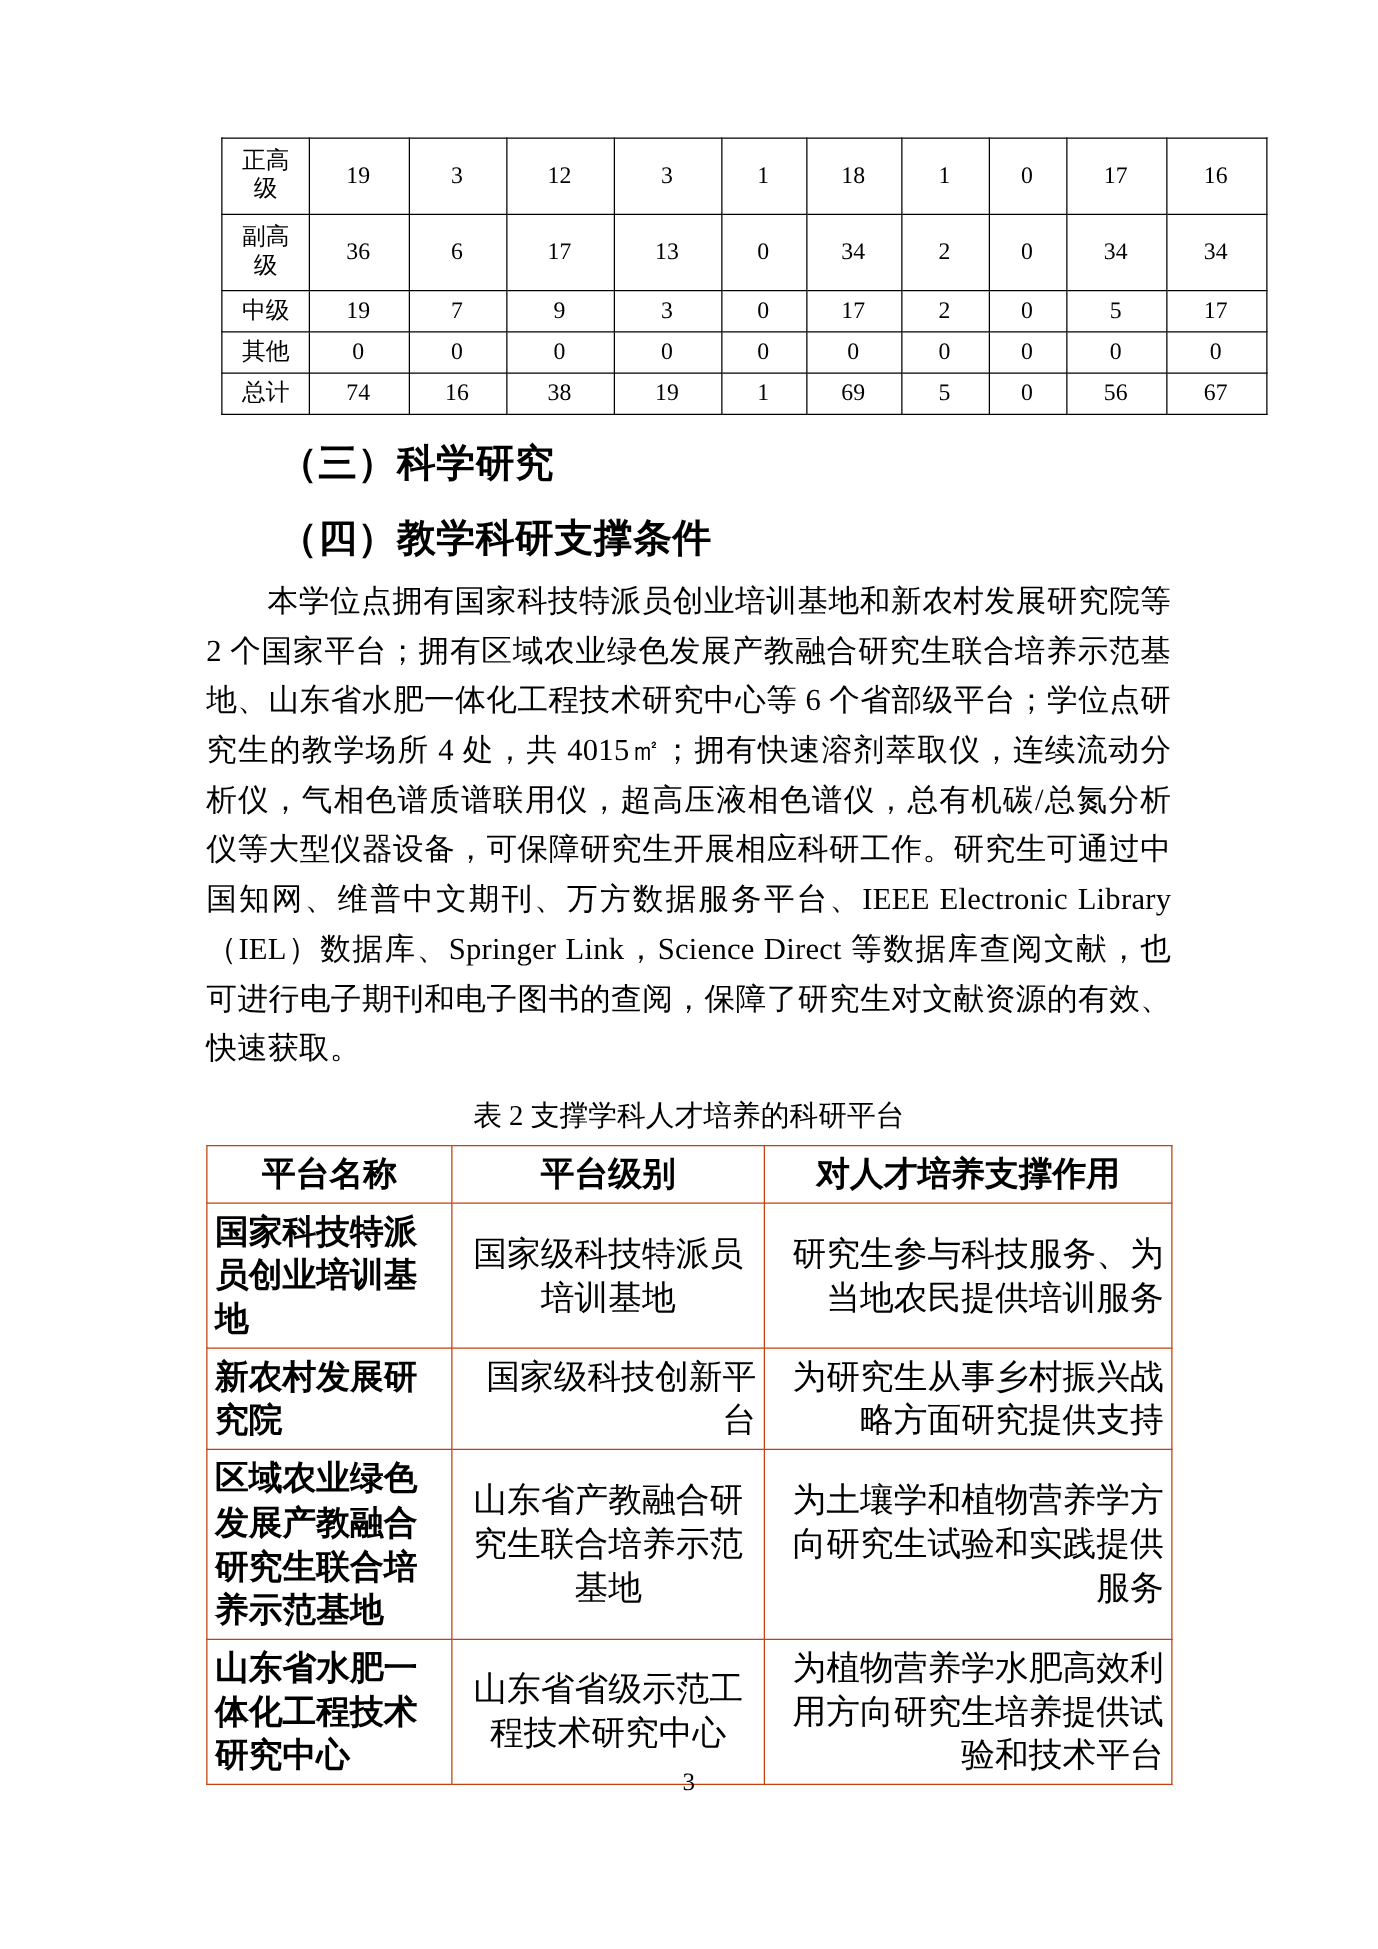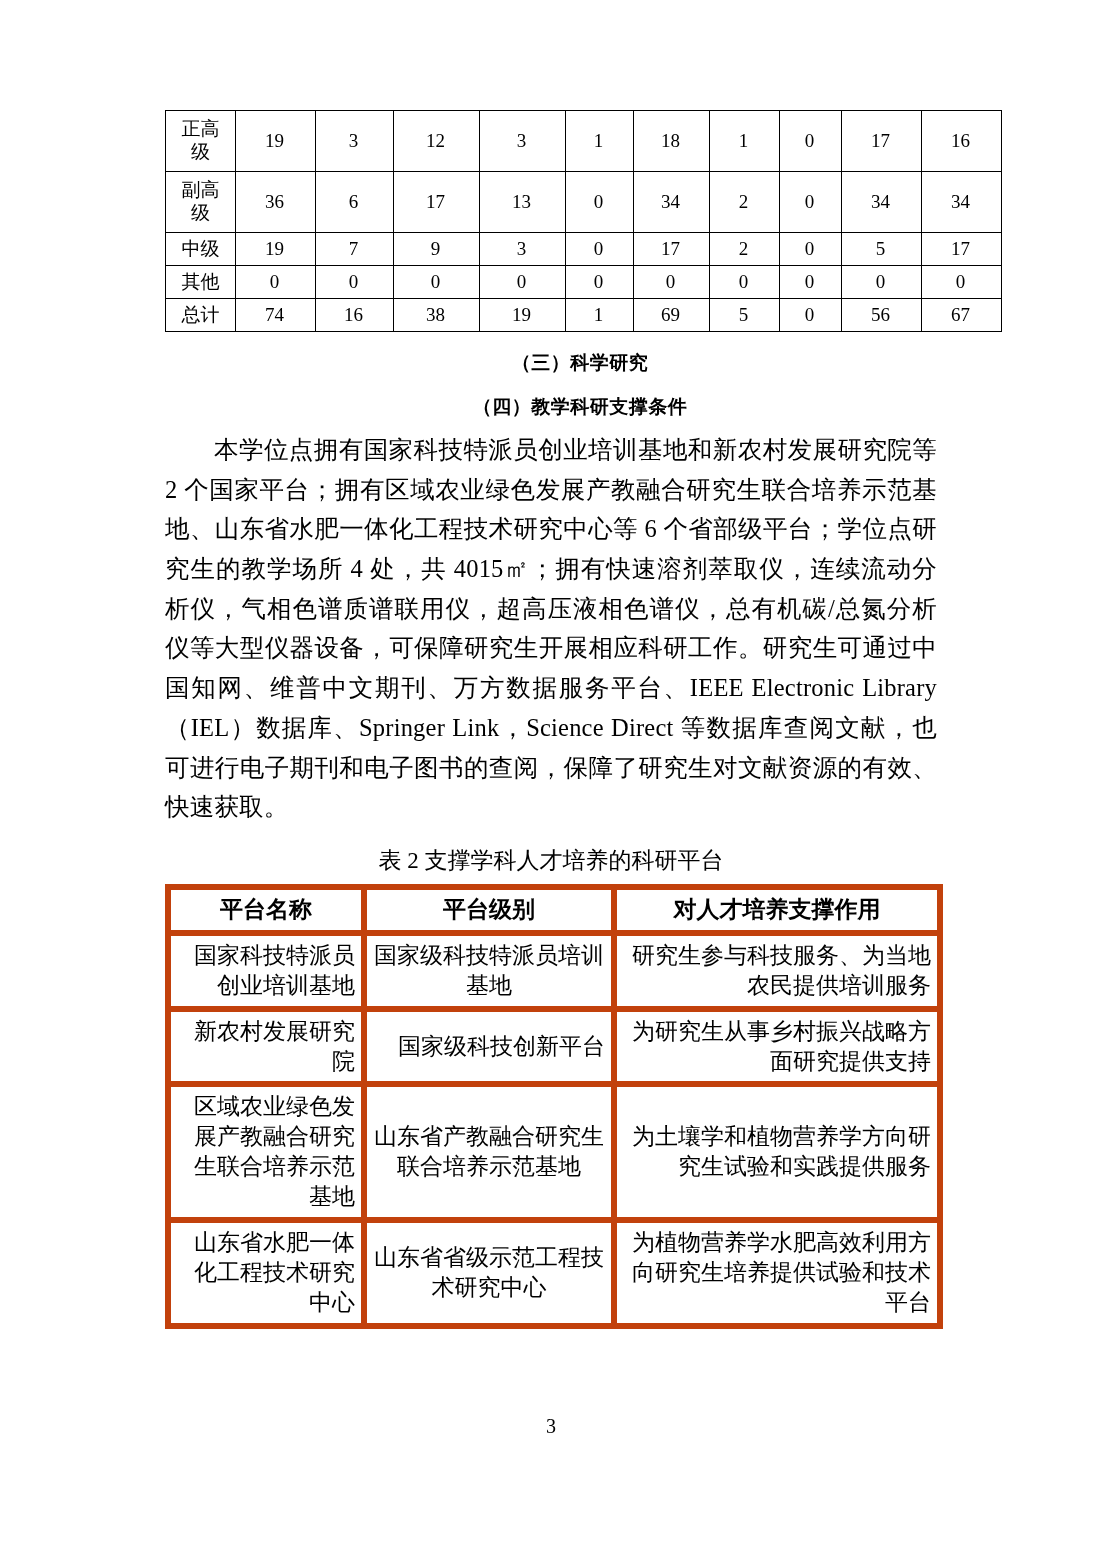--- a/index.html
+++ b/index.html
@@ -21,21 +21,21 @@
     width: 1102px;
     height: 1559px;
     box-sizing: border-box;
     padding: 110px 165px 0 165px;
   }
 
   
   table.stats {
     border-collapse: collapse;
     width: 772px;
-    margin: 0 0 0 0;
+    margin: 0 0 0 12px;
     table-layout: fixed;
   }
   table.stats td {
     border: 1px solid #000;
     font-family: "Liberation Serif", "DejaVu Serif", serif;
     font-size: 19px;
     height: 28px;
     padding: 2px 6px 2px 4px;
     text-align: center;
     vertical-align: middle;
@@ -48,25 +48,24 @@
     line-height: 1.2;
   }
   table.stats tr.tall td {
     height: 56px;
   }
 
   
   h2.sec {
     font-family: Liberation Mono, monospace;
     font-weight: bold;
-    font-size: 19px;
+    font-size: 31px;
     margin: 18px 0 10px 0;
     padding-left: 58px;
     letter-spacing: 0.5px;
-    text-align: center;
   }
 
   
   p.body {
     font-size: 24.5px;
     line-height: 1.62;
     margin: 0 0 0 0;
     text-align: justify;
     text-justify: inter-ideograph;
     text-indent: 2em;
@@ -80,34 +79,35 @@
     margin: 18px 0 8px 0;
   }
 
   
   table.platform {
     border-collapse: collapse;
     width: 772px;
     table-layout: fixed;
   }
   table.platform th, table.platform td {
-    border: 6px solid #c2410c;
-    font-size: 23px;
+    border: 1px solid #c2410c;
+    font-size: 27px;
     line-height: 1.3;
     padding: 5px 6px;
     text-align: center;
     vertical-align: middle;
     font-weight: normal;
   }
   table.platform th {
     font-weight: bold;
     height: 30px;
   }
   table.platform td.left-cell {
-    text-align: right;
+    text-align: left;
+    font-weight: bold;
   }
   table.platform td.c2 {
     text-align: center;
   }
   table.platform td.c3 {
     text-align: right;
   }
 
   
   .pageno {

